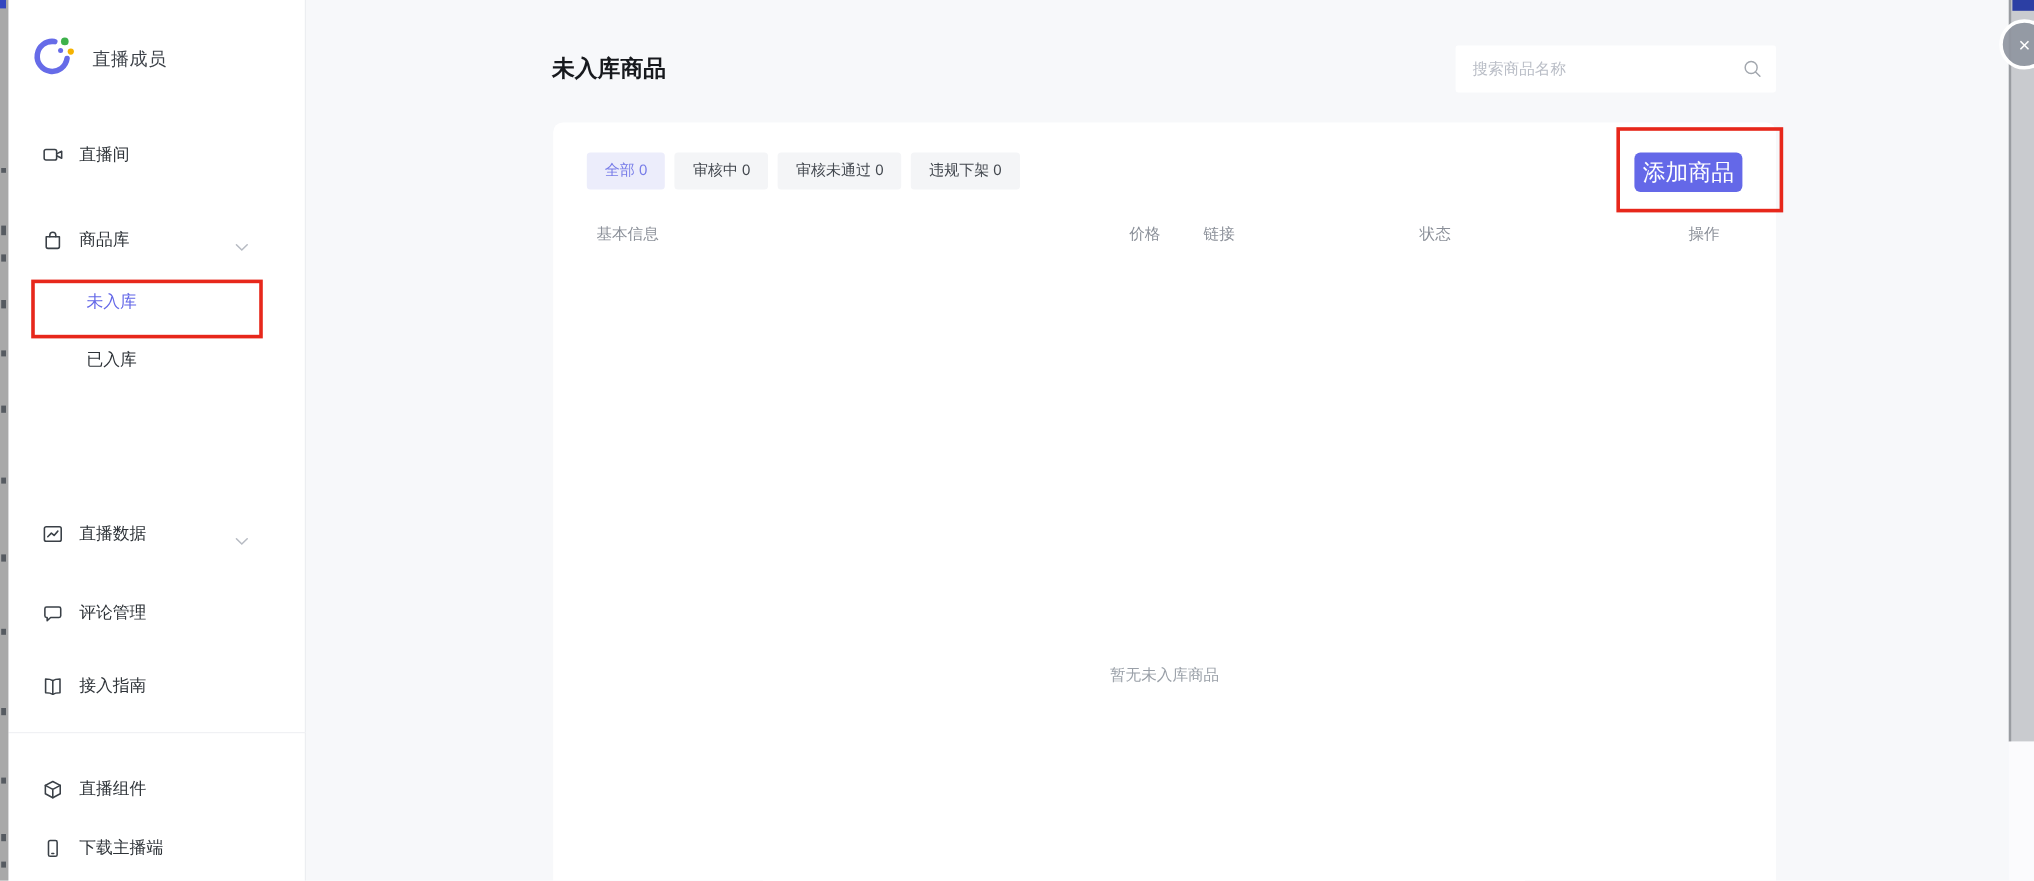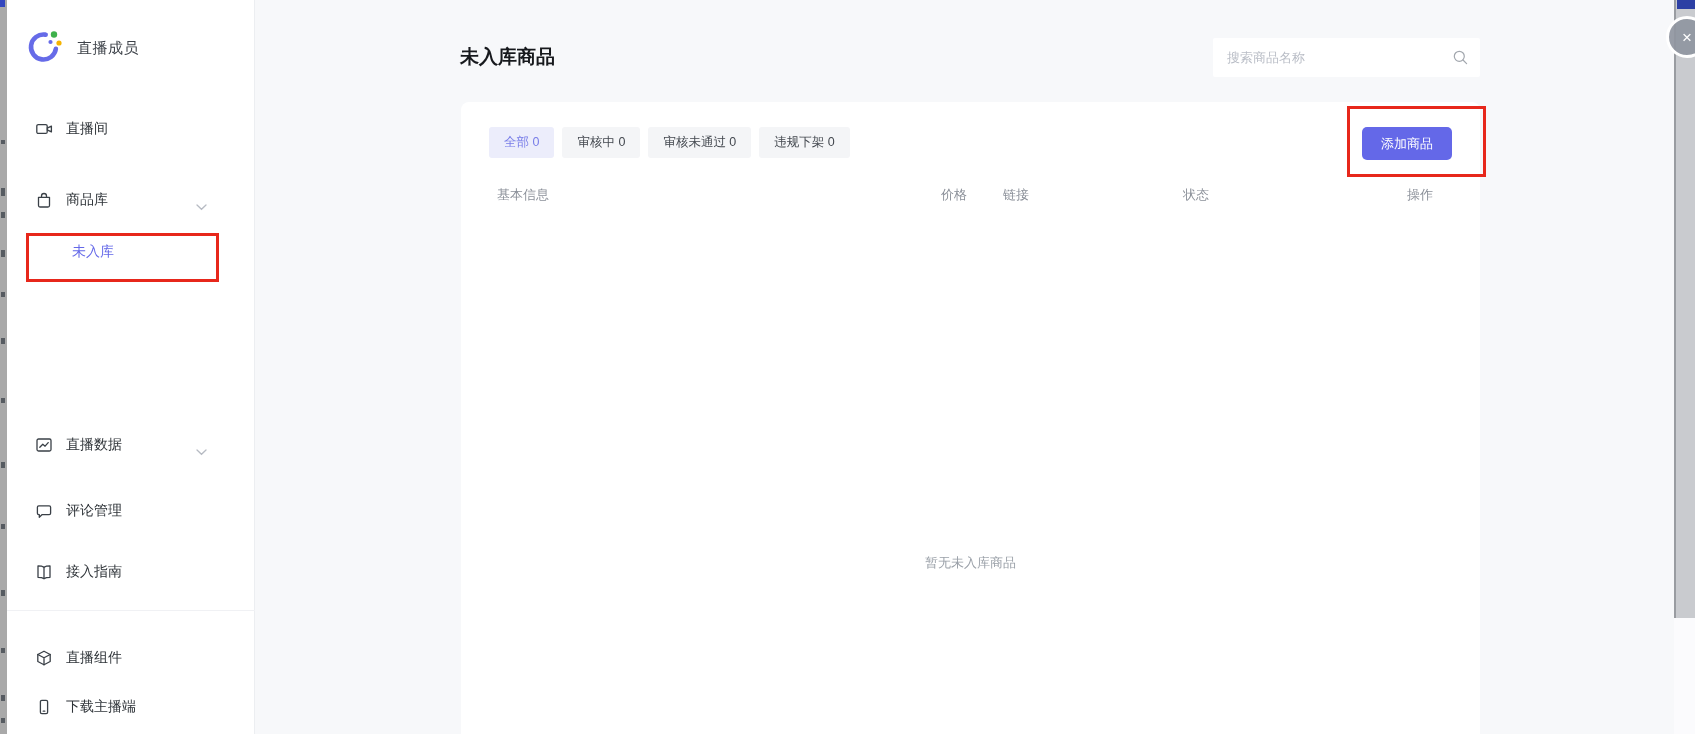--- a/index.html
+++ b/index.html
@@ -40,21 +40,21 @@
   .search-box { position:absolute; left:1213px; top:38px; width:267px; height:39px; background:#fff; border-radius:2px; z-index:2; }
   .search-box input { width:100%; height:100%; border:none; outline:none; background:transparent; font-size:13px; padding:0 38px 0 14px; color:#3a3f46; font-family:inherit; }
   .search-box input::placeholder { color:#b9bdc6; }
   .search-icon { position:absolute; right:12px; top:12px; width:15px; height:15px; }
 
   
   .card { position:absolute; left:461px; top:102px; width:1019px; height:632px; background:#fff; border-radius:8px 8px 0 0; z-index:1; }
   .chips { position:absolute; left:28px; top:25px; display:flex; gap:8px; }
   .chip { height:31px; line-height:31px; padding:0 15px; font-size:12.5px; border-radius:3px; background:#f4f5f7; color:#43484f; cursor:pointer; white-space:nowrap; }
   .chip.active { background:#ecedfb; color:#777ce8; }
-  .add-btn { position:absolute; top:25px; right:28px; width:90px; height:33px; background:#6468e8; color:#fff; border:none; border-radius:5px; font-size:13px; cursor:pointer; font-family:inherit; }
+  .add-btn { position:absolute; top:25px; right:28px; width:90px; height:33px; background:#6468e8; color:#fff; border:none; border-radius:5px; font-size:19px; cursor:pointer; font-family:inherit; }
   .th { position:absolute; top:84px; font-size:13px; color:#8b9099; white-space:nowrap; }
   .th-0{left:36px}.th-1{left:480px}.th-2{left:542px}.th-3{left:722px}.th-4{left:946px}
   .empty-text { position:absolute; top:452px; left:0; width:100%; text-align:center; font-size:13px; color:#9aa0a8; }
 
   
   .annotation { position:absolute; border:3px solid #e7271b; z-index:20; pointer-events:none; background:transparent; }
   .anno-sidebar { left:26px; top:233px; width:193px; height:49px; }
   .anno-addbtn { left:1347px; top:106px; width:139px; height:71px; }
 
   
@@ -118,20 +118,23 @@
       <svg width="11" height="7" viewBox="0 0 11 7">
           <path d="M1 1l4.5 4.3L10 1" fill="none" stroke="#b7bbc3" stroke-width="1.3" stroke-linecap="round"></path>
         </svg>
     </span>
   </div>
 
   <div class="nav-item sub active ni-2">
     <span class="label">未入库</span>
   </div>
 
+  <div class="nav-item sub ni-3">
+    <span class="label">已入库</span>
+  </div>
 
 
   <div class="nav-item ni-5">
     <span class="icon-18">
       <svg viewBox="0 0 18 18">
           <rect x="2" y="3" width="14" height="12" rx="1.5"></rect>
           <path d="M4.8 11.3l3-3 2.3 1.9 3.1-3.6"></path>
         </svg>
     </span>
     <span class="label">直播数据</span>

